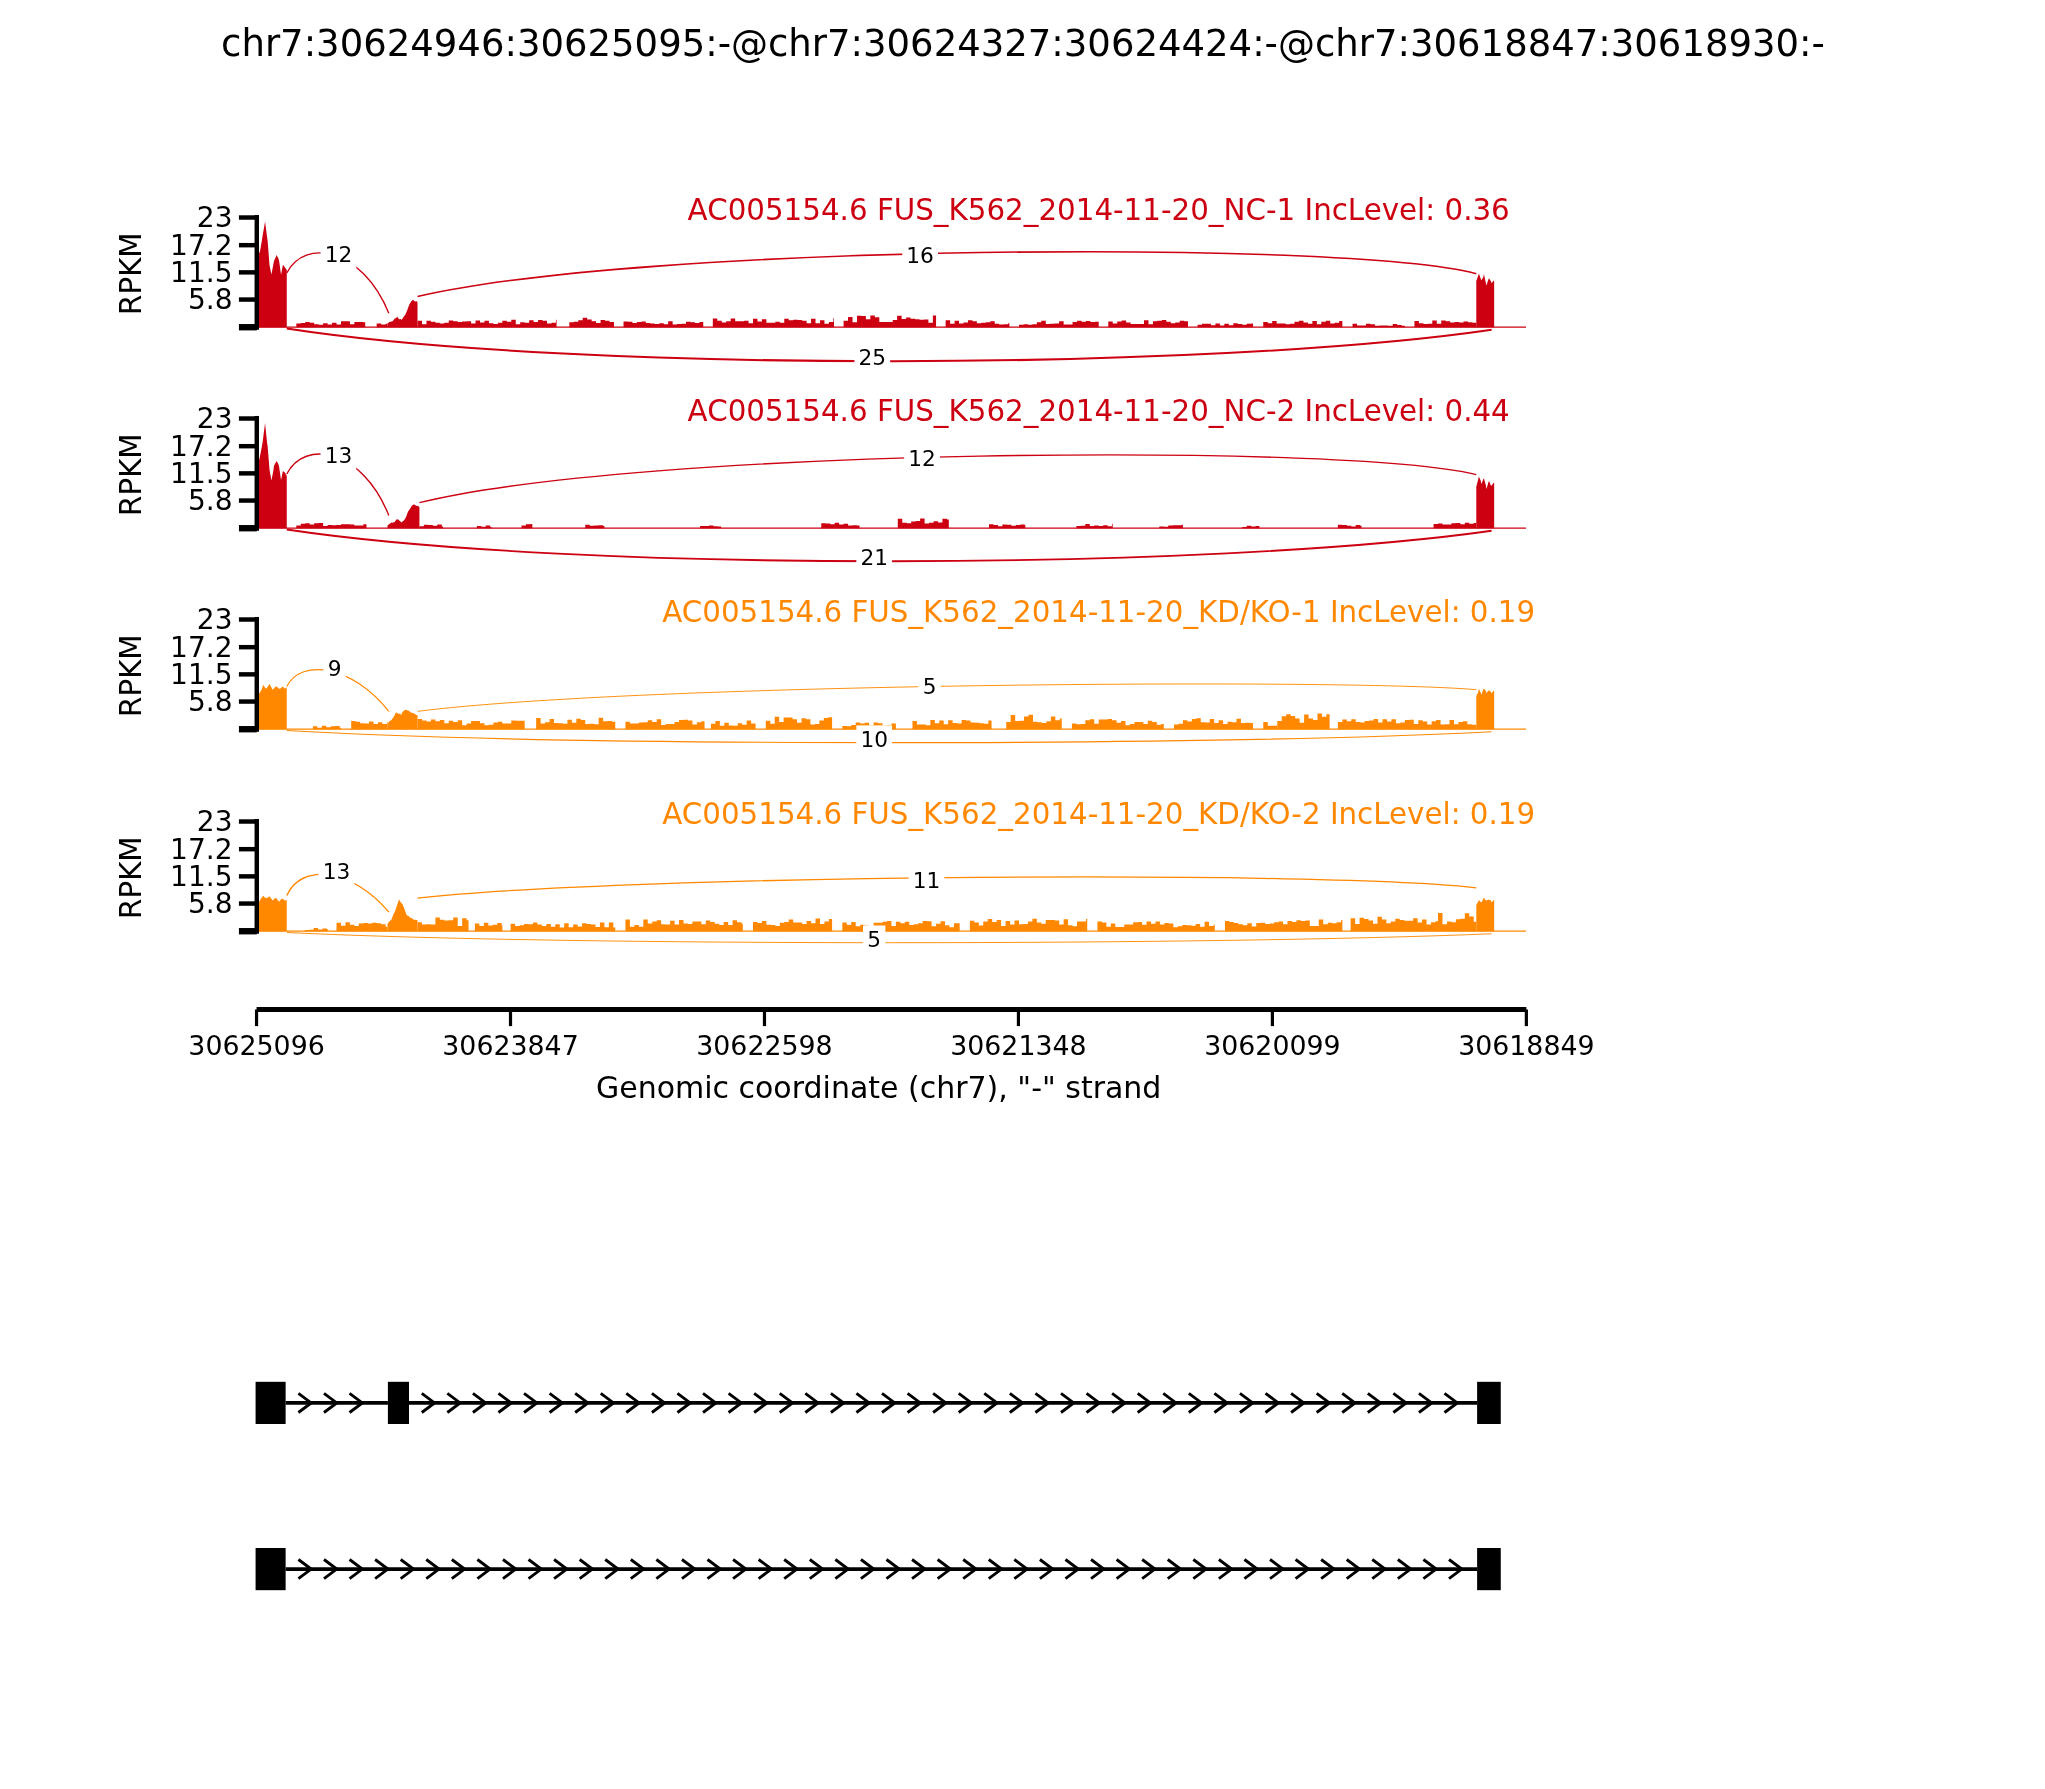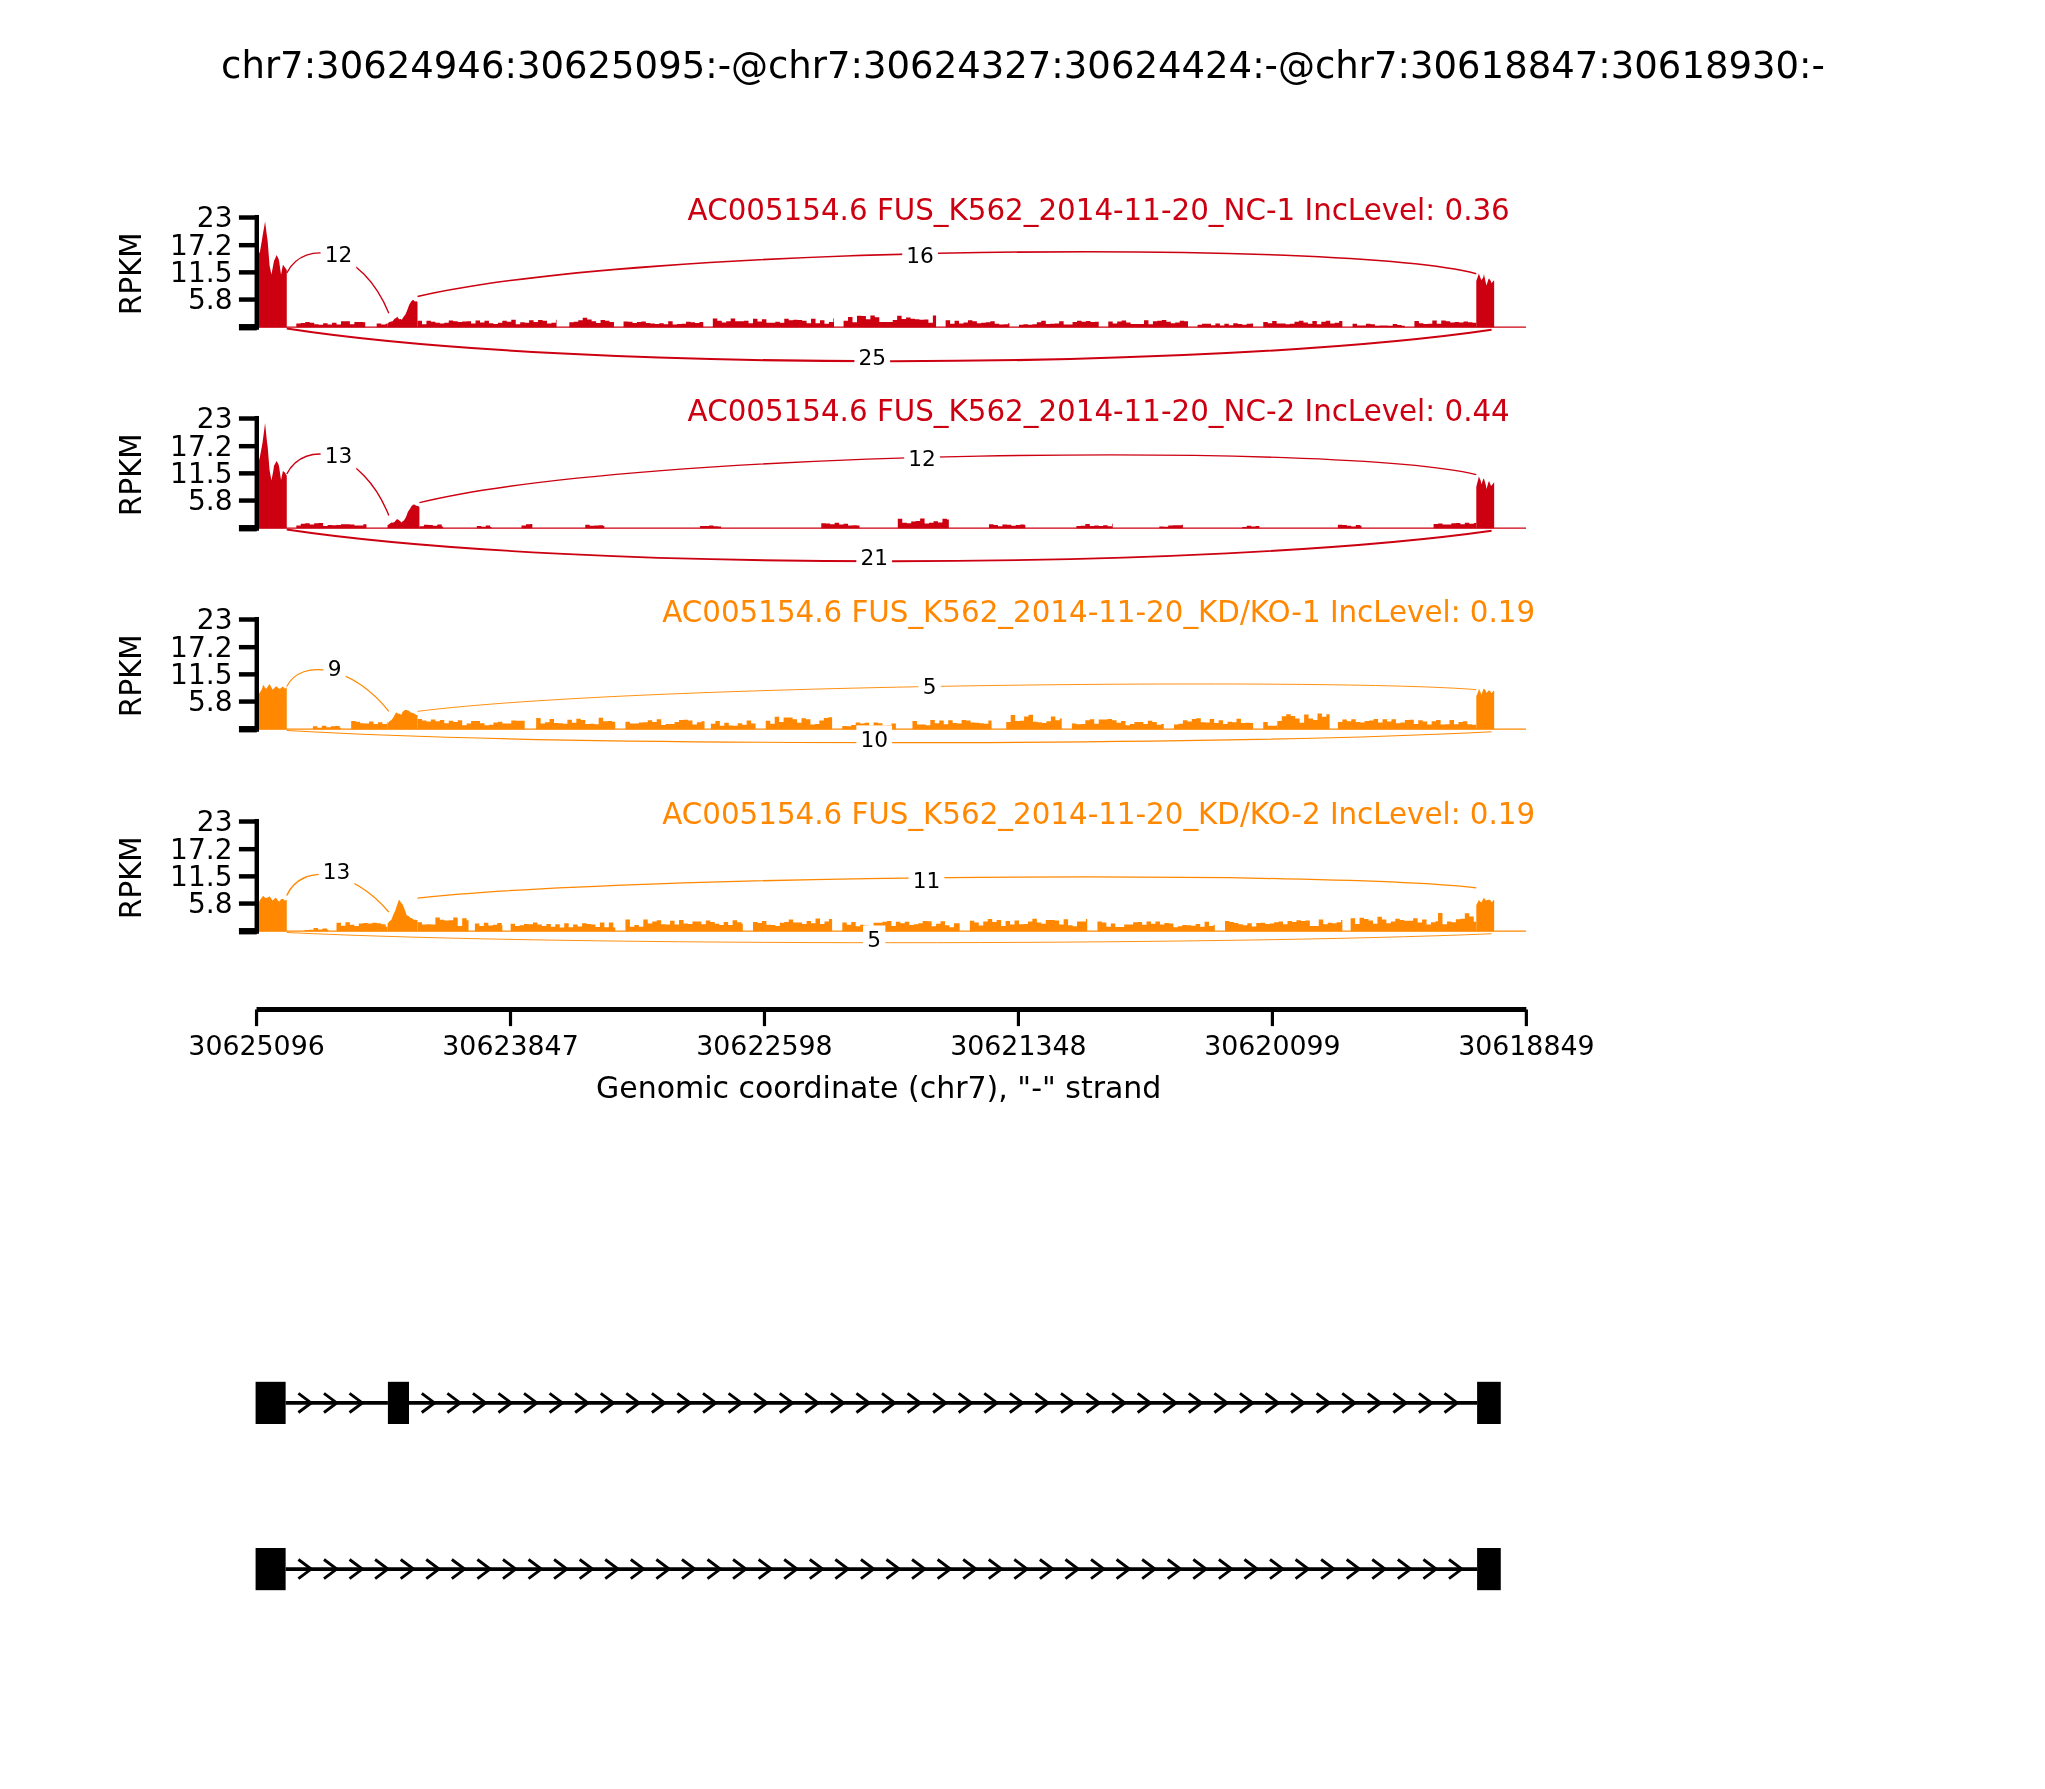--- a/index.html
+++ b/index.html
@@ -1,17 +1,17 @@
 <!DOCTYPE html>
 <html style="font-size:10.2px"><head>
 <meta charset="utf-8">
 <style>
   html,body{margin:0;padding:0;background:#ffffff;}
   body{width:2046px;height:1790px;position:relative;font-family:"DejaVu Sans","Liberation Sans",sans-serif;color:#000;}
-  .main-title{position:absolute;top:22px;left:50%;transform:translateX(-50%);font-size:37px;white-space:nowrap;margin-top:22px;}
+  .main-title{position:absolute;top:22px;left:50%;transform:translateX(-50%);font-size:37px;white-space:nowrap;}
   svg{position:absolute;overflow:visible;}
   text{font-family:"DejaVu Sans","Liberation Sans",sans-serif;}
 </style>
 </head>
 <body>
 
 <div class="canvas">
   <div class="main-title">chr7:30624946:30625095:-@chr7:30624327:30624424:-@chr7:30618847:30618930:-</div>
   <div id="tracks">
       <svg viewBox="0 0 2270 312" style="left: 83px; top: 192px; width: 1451px; height: 199px;">

